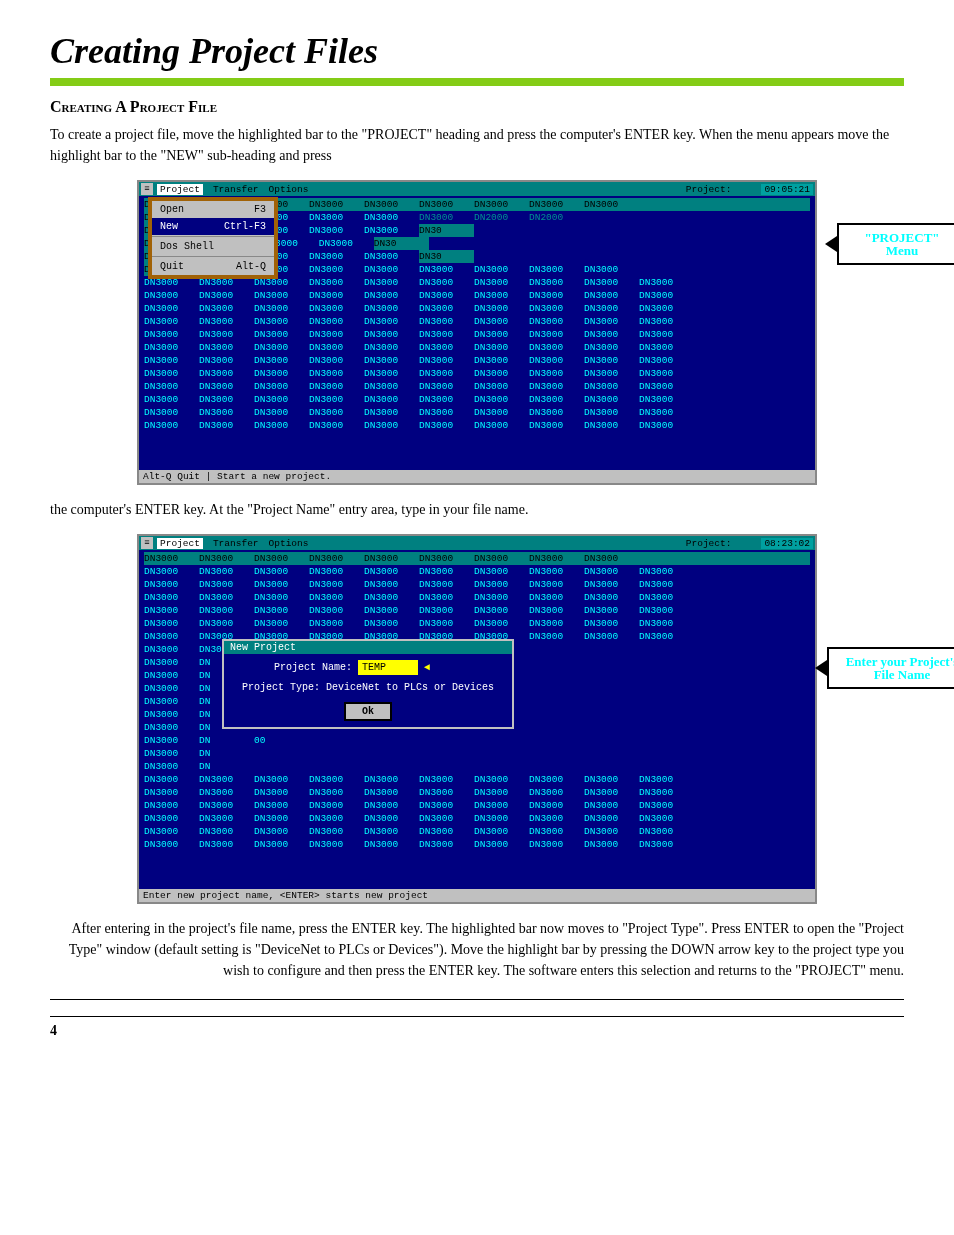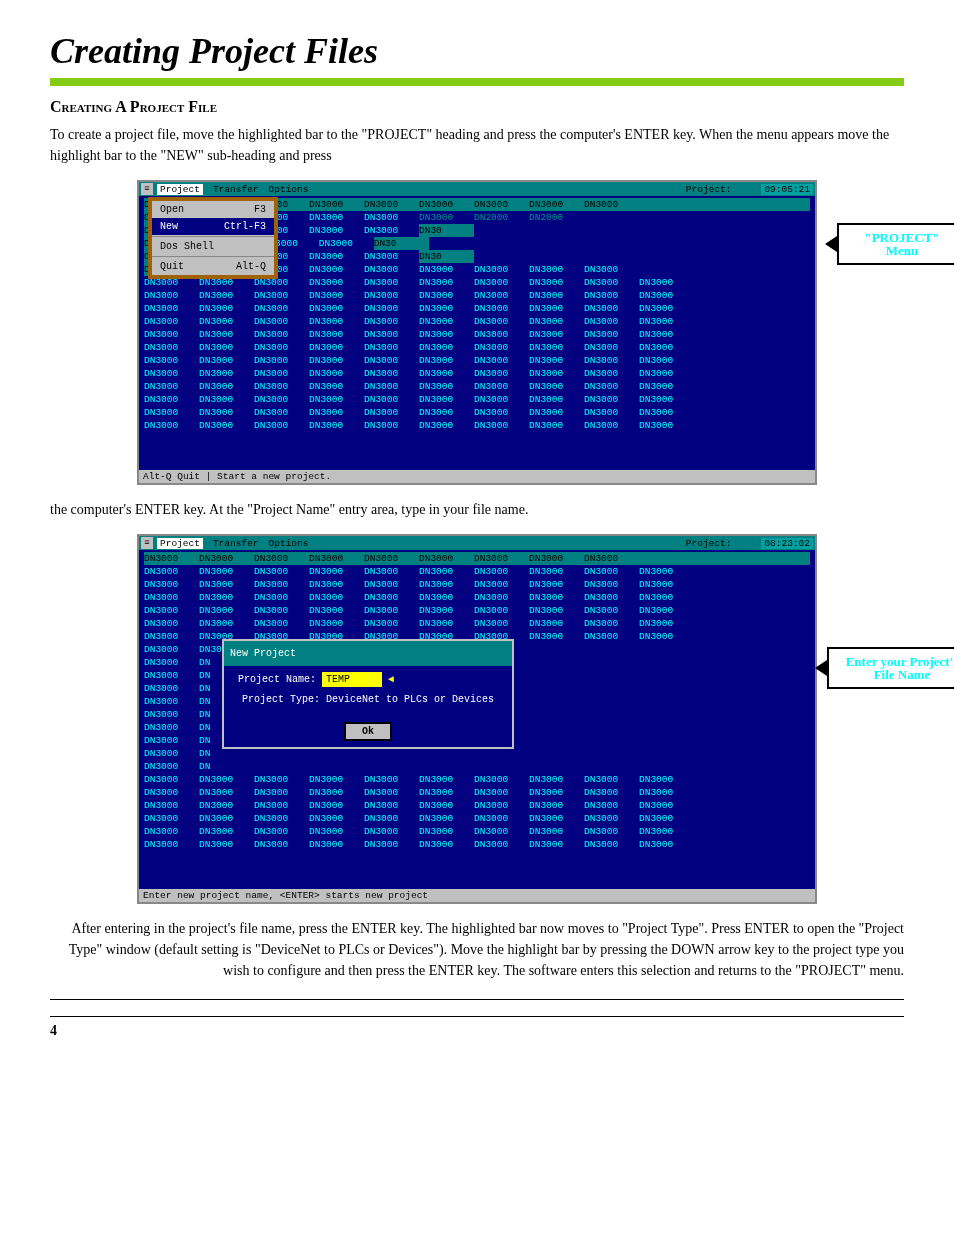--- a/index.html
+++ b/index.html
@@ -86,53 +86,54 @@
       background: #000080;
       color: #fff;
       font-family: "Courier New", Courier, monospace;
       font-size: 10px;
       border: 2px solid #c0c0c0;
     }
 
     .dialog-titlebar {
       background: #008080;
       color: #fff;
-      padding: 6px 6px;
+      padding: 0 6px;
       display: flex;
       align-items: center;
       gap: 4px;
       font-size: 10px;
     }
 
     .dialog-body {
       padding: 6px 10px;
     }
 
     .dialog-field {
       display: flex;
       align-items: center;
       gap: 6px;
       margin-bottom: 4px;
       font-size: 10px;
+      margin-left: 36px;
     }
 
     .dialog-input {
       background: #ffff00;
       color: #000;
       padding: 1px 4px;
       font-family: "Courier New", Courier, monospace;
       font-size: 10px;
       min-width: 60px;
     }
 
     .dialog-type-row {
       background: #000080;
       color: #fff;
       padding: 2px 4px;
-      margin-bottom: 14px;
+      margin-bottom: 6px;
       font-size: 10px;
     }
 
     .dialog-ok-row {
       text-align: center;
       margin-top: 4px;
     }
 
     .ok-button {
       background: #c0c0c0;

